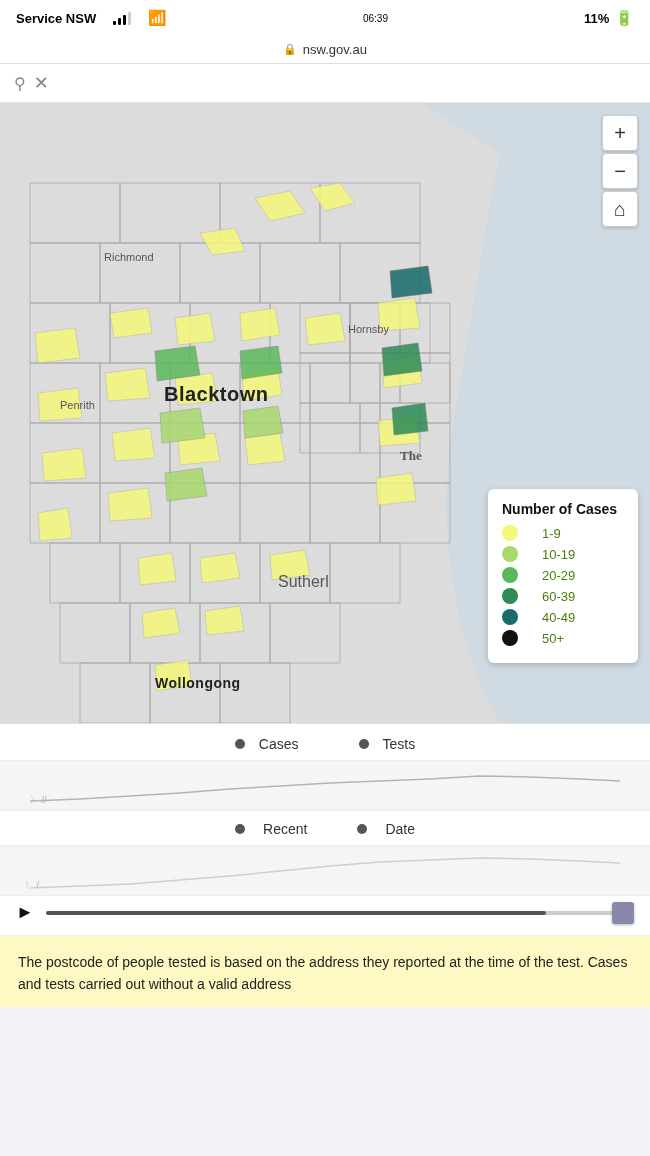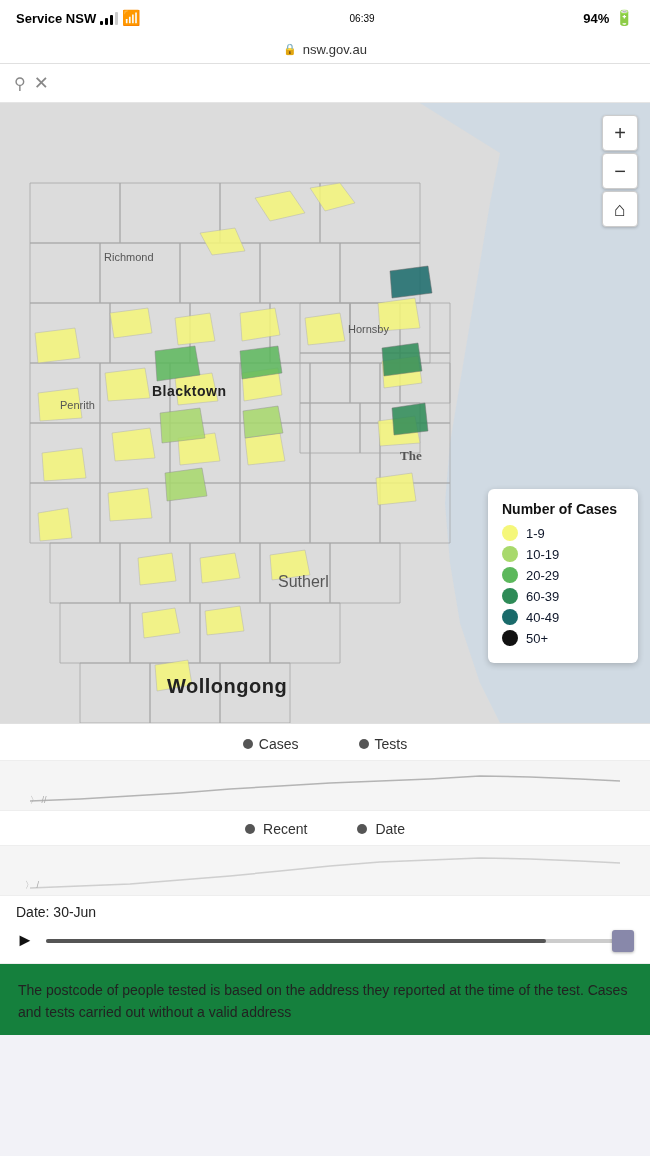--- a/index.html
+++ b/index.html
@@ -16,21 +16,21 @@
     .status-bar {
       background: white;
       display: flex;
       justify-content: space-between;
       align-items: center;
       padding: 6px 16px;
       height: 36px;
       font-size: 13px;
       font-weight: 600;
     }
-    .status-left { display: flex; align-items: center; gap: 4px; }
+    .status-left { display: flex; align-items: center; gap: 17px; }
     .status-center { font-size: 10px; font-weight: 400; }
     .status-right { display: flex; align-items: center; gap: 6px; font-size: 13px; }
     .signal-bars { display: flex; align-items: flex-end; gap: 2px; }
     .bar { background: black; width: 3px; border-radius: 1px; }
 
     
     .address-bar {
       background: white;
       display: flex;
       align-items: center;
@@ -115,24 +115,24 @@
     }
     .legend-title {
       font-size: 14px;
       font-weight: 700;
       margin-bottom: 8px;
       color: #111;
     }
     .legend-item {
       display: flex;
       align-items: center;
-      gap: 8px;
+      gap: 24px;
       margin-bottom: 5px;
       font-size: 13px;
-      color: #0f172a;
+      color: #4d7c0f;
     }
     .legend-dot {
       width: 16px;
       height: 16px;
       border-radius: 50%;
       flex-shrink: 0;
     }
 
     
     .bottom-controls {
@@ -143,21 +143,21 @@
     .tab-row {
       display: flex;
       justify-content: center;
       gap: 60px;
       padding: 12px 0 8px;
       border-bottom: 1px solid #eee;
     }
     .tab-item {
       display: flex;
       align-items: center;
-      gap: 6px;
+      gap: 14px;
       font-size: 14px;
       color: #333;
       cursor: pointer;
     }
     .tab-dot {
       width: 10px;
       height: 10px;
       border-radius: 50%;
     }
 
@@ -172,21 +172,21 @@
     .toggle-row {
       display: flex;
       justify-content: center;
       gap: 50px;
       padding: 10px 0 8px;
       border-bottom: 1px solid #eee;
     }
     .toggle-item {
       display: flex;
       align-items: center;
-      gap: 8px;
+      gap: 18px;
       font-size: 14px;
       color: #333;
       cursor: pointer;
     }
     .toggle-dot {
       width: 10px;
       height: 10px;
       border-radius: 50%;
       background: #555;
     }
@@ -238,21 +238,21 @@
       top: 50%;
       transform: translateY(-50%);
       width: 22px;
       height: 22px;
       background: #8888aa;
       border-radius: 3px;
       box-shadow: 0 1px 3px rgba(0,0,0,0.3);
     }
 
     .info-text {
-      background: #15803d;
+      background: #fef9c3;
       padding: 16px 18px 12px;
       font-size: 14px;
       color: #222;
       line-height: 1.55;
       border-top: 1px solid #eee;
     }
 
     
     .map-label {
       position: absolute;
@@ -276,21 +276,21 @@
     <div class="signal-bars">
       <div class="bar" style="height:4px;"></div>
       <div class="bar" style="height:7px;"></div>
       <div class="bar" style="height:10px;"></div>
       <div class="bar" style="height:13px; background:#ccc;"></div>
     </div>
     <span style="font-size:15px;">📶</span>
   </div>
   <div class="status-center">06:39</div>
   <div class="status-right">
-    <span>94%</span>
+    <span>11%</span>
     <span style="font-size:15px;">🔋</span>
   </div>
 </div>
 
 <div class="address-bar">
   <span class="lock-icon">🔒</span>
   <span>nsw.gov.au</span>
 </div>
 
 <div class="search-bar">
@@ -417,24 +417,24 @@
 
     <g fill="#1a6b6b" stroke="#555" stroke-width="0.5" opacity="0.85">
       <polygon points="390,168 428,163 432,190 392,195"></polygon>
     </g>
   </svg>
 
   
   <div class="map-label-sm" style="top:148px; left:104px;">Richmond</div>
   <div class="map-label-sm" style="top:220px; left:348px;">Hornsby</div>
   <div class="map-label-sm" style="top:296px; left:60px;">Penrith</div>
-  <div class="map-label" style="top:280px; left:152px; font-size:14px; font-weight:700;">Blacktown</div>
+  <div class="map-label" style="top:280px; left:164px; font-size:20px; font-weight:700;">Blacktown</div>
   <div class="map-label-sm" style="top:345px; left:400px; font-size:13px; font-weight:600;font-family:Liberation Serif, serif;">The</div>
   <div class="map-label-sm" style="top:470px; left:278px; font-size:16px;">Sutherl</div>
-  <div class="map-label" style="top:572px; left:155px; font-size:20px; font-weight:700;margin-left:12px;">Wollongong</div>
+  <div class="map-label" style="top:572px; left:155px; font-size:14px; font-weight:700;">Wollongong</div>
 
   
   <div class="map-controls">
     <button class="map-btn">+</button>
     <button class="map-btn">−</button>
     <button class="map-btn">⌂</button>
   </div>
 
   
   <div class="legend">
@@ -497,23 +497,20 @@
     </div>
   </div>
 
   <div class="second-chart">
     <svg width="650" height="50" viewBox="0 0 650 50">
       <polyline points="30,42 80,40 130,38 180,34 230,30 280,25 330,20 380,16 430,14 480,12 530,13 580,15 620,17" fill="none" stroke="#aaa" stroke-width="1.5" opacity="0.5"></polyline>
       <text x="25" y="42" font-size="9" fill="#aaa">〉 /</text>
     </svg>
   </div>
 
-  <div class="date-row">
-    <span>Date: 30-Jun</span>
-  </div>
 
   <div class="slider-row">
     <span class="play-btn">►</span>
     <div class="slider-track">
       <div class="slider-fill"></div>
       <div class="slider-thumb"></div>
     </div>
   </div>
 </div>
 

